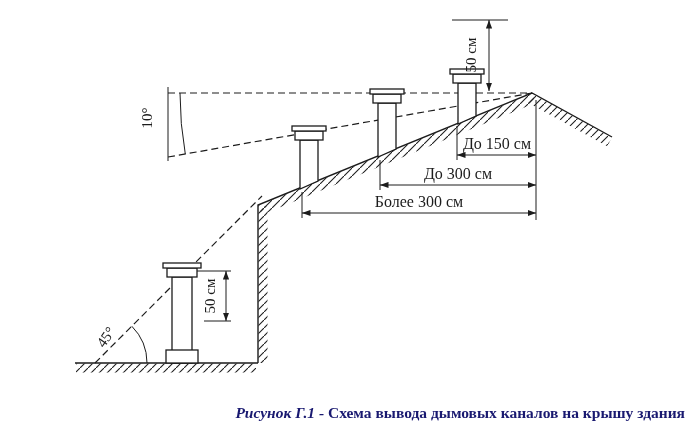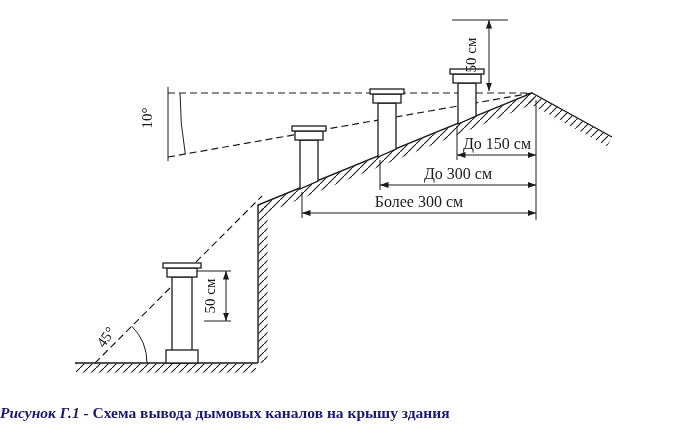--- a/index.html
+++ b/index.html
@@ -11,21 +11,21 @@
   body{background:var(--background);font-family:"Liberation Serif",serif;}
   .page{position:relative;width:685px;height:438px;background:var(--background);overflow:hidden;}
   svg{display:block;color:var(--ink);}
   .ln{stroke:currentColor;fill:none;stroke-width:1.4;}
   .dash{stroke:currentColor;fill:none;stroke-width:1.2;stroke-dasharray:7 4;}
   .dim{stroke:currentColor;fill:none;stroke-width:1;}
   .chim{fill:#fff;stroke:currentColor;stroke-width:1.3;}
   .lbl{fill:currentColor;font-family:"Liberation Serif",serif;font-size:16px;}
   .lbl-sm{font-size:15px;}
   .arrfill{fill:currentColor;stroke:none;}
-  .caption{position:absolute;left:0;right:0;top:404px;text-align:left;color:var(--caption-ink);
+  .caption{position:absolute;left:0;right:0;top:404px;text-align:right;color:var(--caption-ink);
            font-family:"Liberation Serif",serif;font-size:15.5px;font-weight:bold;}
   .cap-label{font-style:italic;}
   text{user-select:none;}
 </style>
 </head>
 <body>
 
 <div class="page">
   <svg width="685" height="398" viewBox="0 0 685 398">
     <defs>

